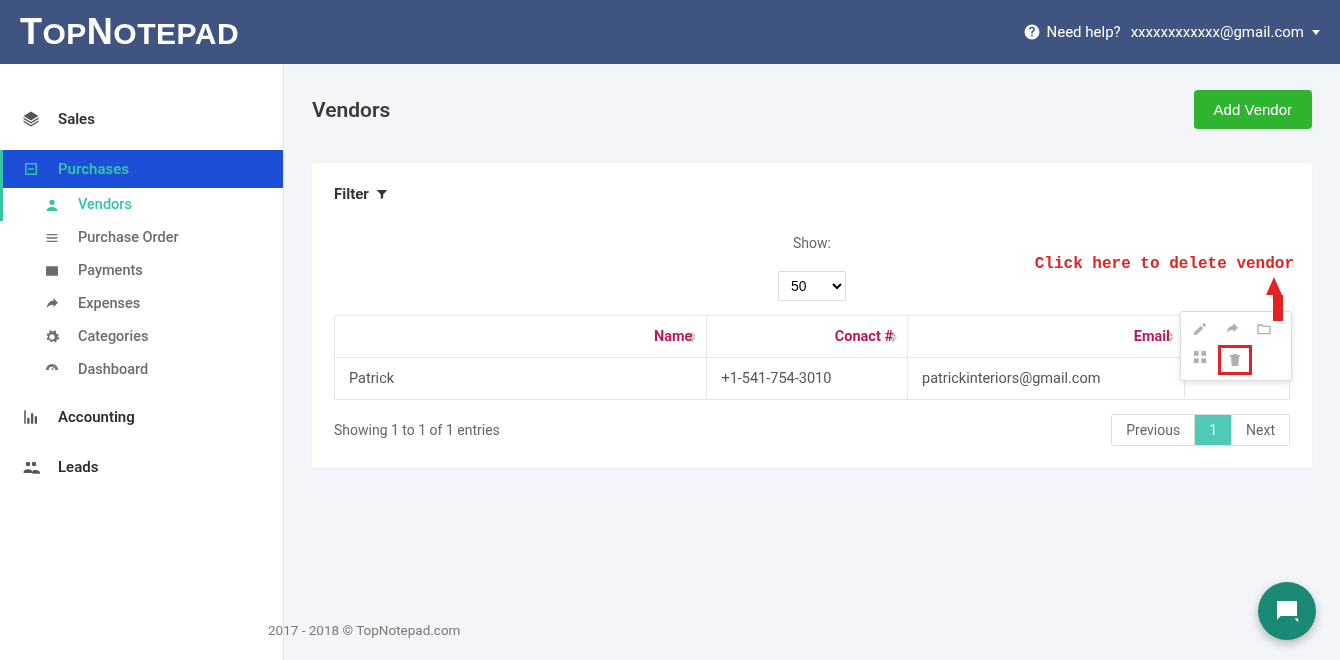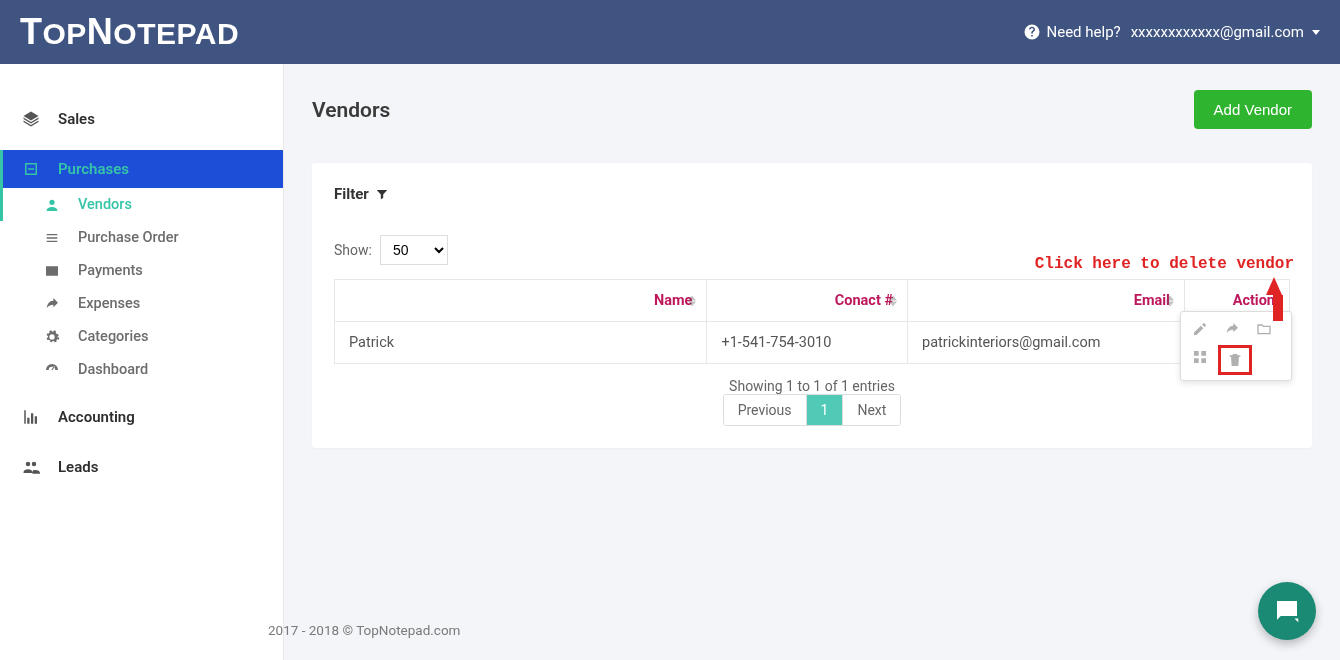--- a/index.html
+++ b/index.html
@@ -124,21 +124,21 @@
   }
   .filter-head {
     font-weight: 700;
     color: #333;
     font-size: 15px;
     display:flex;
     align-items:center;
     gap:6px;
     margin-bottom: 32px;
   }
-  .show-row { display:flex; align-items:center; gap:8px; font-size:14px; color:#666; margin-bottom:14px;}
+  .show-row { display:flex; align-items:center; gap:20px; font-size:14px; color:#666; margin-bottom:14px;flex-direction:column;}
   .show-row select { padding:5px 22px 5px 8px; border:1px solid #ddd; background:#fff; font-size:14px;}
 
   table.data {
     width: 100%;
     border-collapse: collapse;
     font-size: 14.5px;
   }
   table.data th, table.data td {
     border: 1px solid #e7e7e7;
     padding: 12px 14px;
@@ -169,21 +169,20 @@
   .sort-icons .up { border-bottom:5px solid #555; }
   .sort-icons .dn { border-top:5px solid #555; }
 
   .table-footer {
     display:flex;
     justify-content: space-between;
     align-items: center;
     margin-top: 14px;
     font-size: 14px;
     color: #666;
-    flex-direction: column;
   }
   .pager { display:flex; border:1px solid #ddd; border-radius:3px; overflow:hidden;}
   .pager div {
     padding: 7px 14px;
     border-left:1px solid #ddd;
     color:#666;
     cursor:pointer;
     background:#fff;
   }
   .pager div:first-child { border-left:none; }

